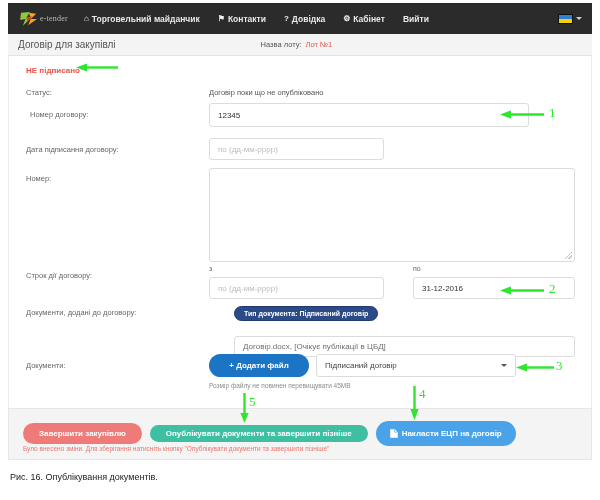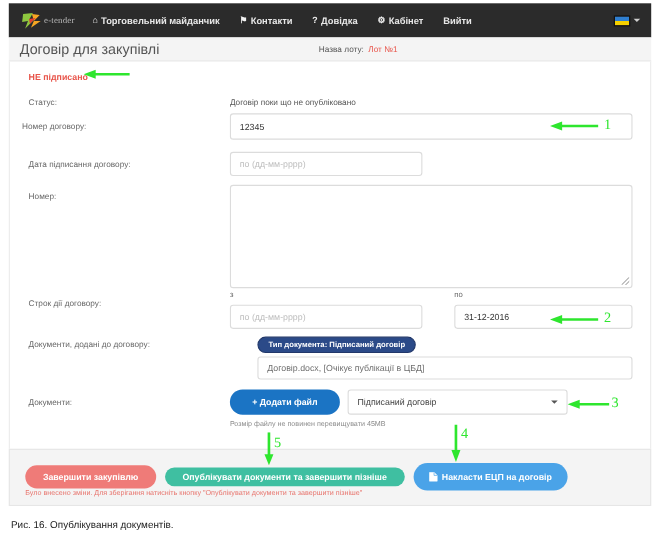--- a/index.html
+++ b/index.html
@@ -55,21 +55,21 @@
     width: 0; height: 0; border-left: 3px solid transparent;
     border-right: 3px solid transparent; border-top: 3px solid #cfcfcf;
   }
 
   
   .subhead {
     position: absolute; left: 8px; top: 34px; width: 584px; height: 22px;
     background: #f4f4f4; border-bottom: 1px solid #e3e3e3;
     display: flex; align-items: center;
   }
-  .subhead-left { font-size: 13px; color: #555; margin-left: 10px; }
+  .subhead-left { font-size: 10px; color: #555; margin-left: 10px; }
   .subhead-right { font-size: 7.5px; color: #555; margin-left: 145px; }
   .lot-name { color: #e8544a; }
 
   
   .form {
     position: absolute; left: 8px; top: 56px; width: 584px; height: 352px;
     background: #ffffff; border-left: 1px solid #ececec; border-right: 1px solid #ececec;
   }
   .lbl { font-size: 7.5px; color: #666; }
   .val { font-size: 7.5px; color: #555; }
@@ -202,40 +202,40 @@
     <span class="subhead-right lot-name" style="margin-left:4px">Лот №1</span>
   </div>
 
   <div class="form">
 
     <div class="not-signed">НЕ підписано</div>
 
     <div class="lbl" style="position:absolute;left:17px;top:32px">Статус:</div>
     <div class="val" style="position:absolute;left:200px;top:32px">Договір поки що не опубліковано</div>
 
-    <div class="lbl" style="position:absolute;left:11px;top:54px">Номер договору:</div>
-    <div class="fld" style="position:absolute;left:200px;top:47px;width:366px;height:24px">12345</div>
+    <div class="lbl" style="position:absolute;left:21px;top:54px">Номер договору:</div>
+    <div class="fld" style="position:absolute;left:200px;top:47px;width:320px;height:24px">12345</div>
 
     <div class="lbl" style="position:absolute;left:17px;top:89px">Дата підписання договору:</div>
     <div class="fld ph" style="position:absolute;left:200px;top:82px;width:175px;height:22px">по (дд-мм-рррр)</div>
 
     <div class="lbl" style="position:absolute;left:17px;top:118px">Номер:</div>
     <div class="textarea-box" style="left:200px;top:112px;width:366px;height:94px">
       <div class="resize-grip"></div>
     </div>
 
     <div class="lbl" style="position:absolute;left:17px;top:215px">Строк дії договору:</div>
     <div class="lbl" style="position:absolute;left:200px;top:209px;font-size:7px">з</div>
     <div class="fld ph" style="position:absolute;left:200px;top:221px;width:175px;height:22px">по (дд-мм-рррр)</div>
     <div class="lbl" style="position:absolute;left:404px;top:209px;font-size:7px">по</div>
     <div class="fld" style="position:absolute;left:404px;top:221px;width:162px;height:22px">31-12-2016</div>
 
     <div class="lbl" style="position:absolute;left:17px;top:252px">Документи, додані до договору:</div>
     <div class="badge" style="left:225px;top:250px">Тип документа: Підписаний договір</div>
-    <div class="fld" style="position:absolute;left:225px;top:268px;width:341px;height:21px;color:#6f6f6f">Договір.docx, [Очікує публікації в ЦБД]</div>
+    <div class="fld" style="position:absolute;left:225px;top:280px;width:341px;height:21px;color:#6f6f6f">Договір.docx, [Очікує публікації в ЦБД]</div>
 
     <div class="lbl" style="position:absolute;left:17px;top:305px">Документи:</div>
     <button class="btn btn-add" style="position:absolute;left:200px;top:298px;width:100px;height:23px">+ Додати файл</button>
     <div class="select" style="position:absolute;left:307px;top:298px;width:200px;height:23px">
       <span>Підписаний договір</span>
       <span class="sel-caret"></span>
     </div>
     <div class="hint" style="left:200px;top:326px">Розмір файлу не повинен перевищувати 45MB</div>
   </div>
 

